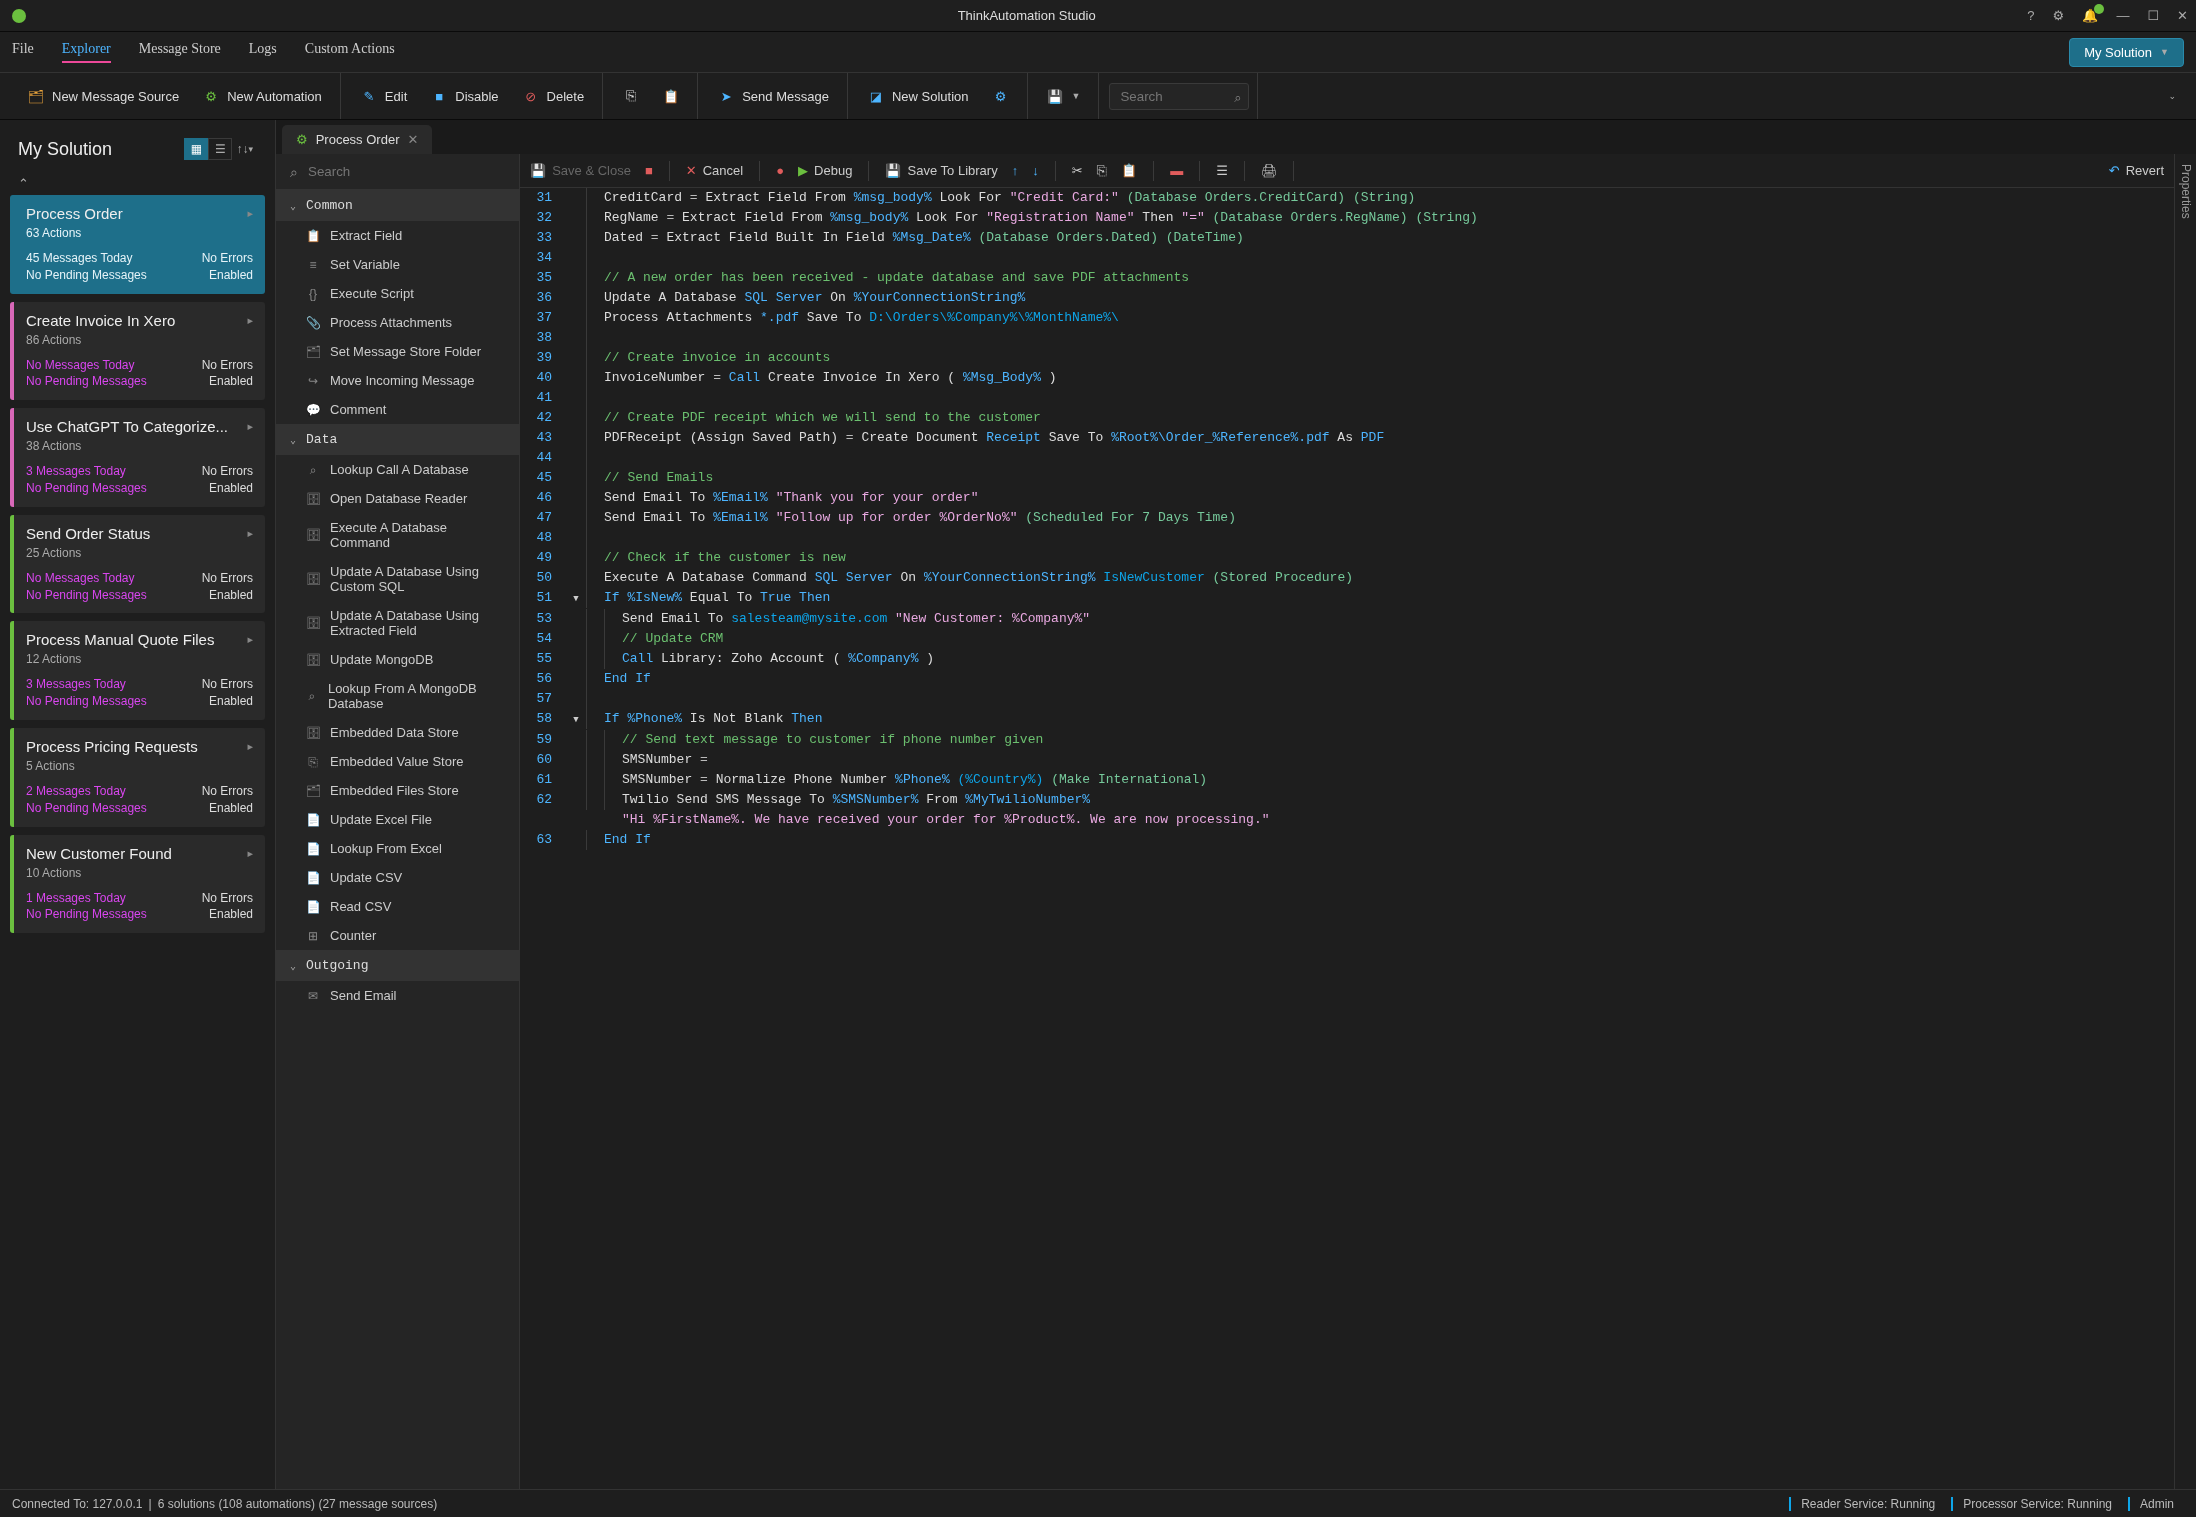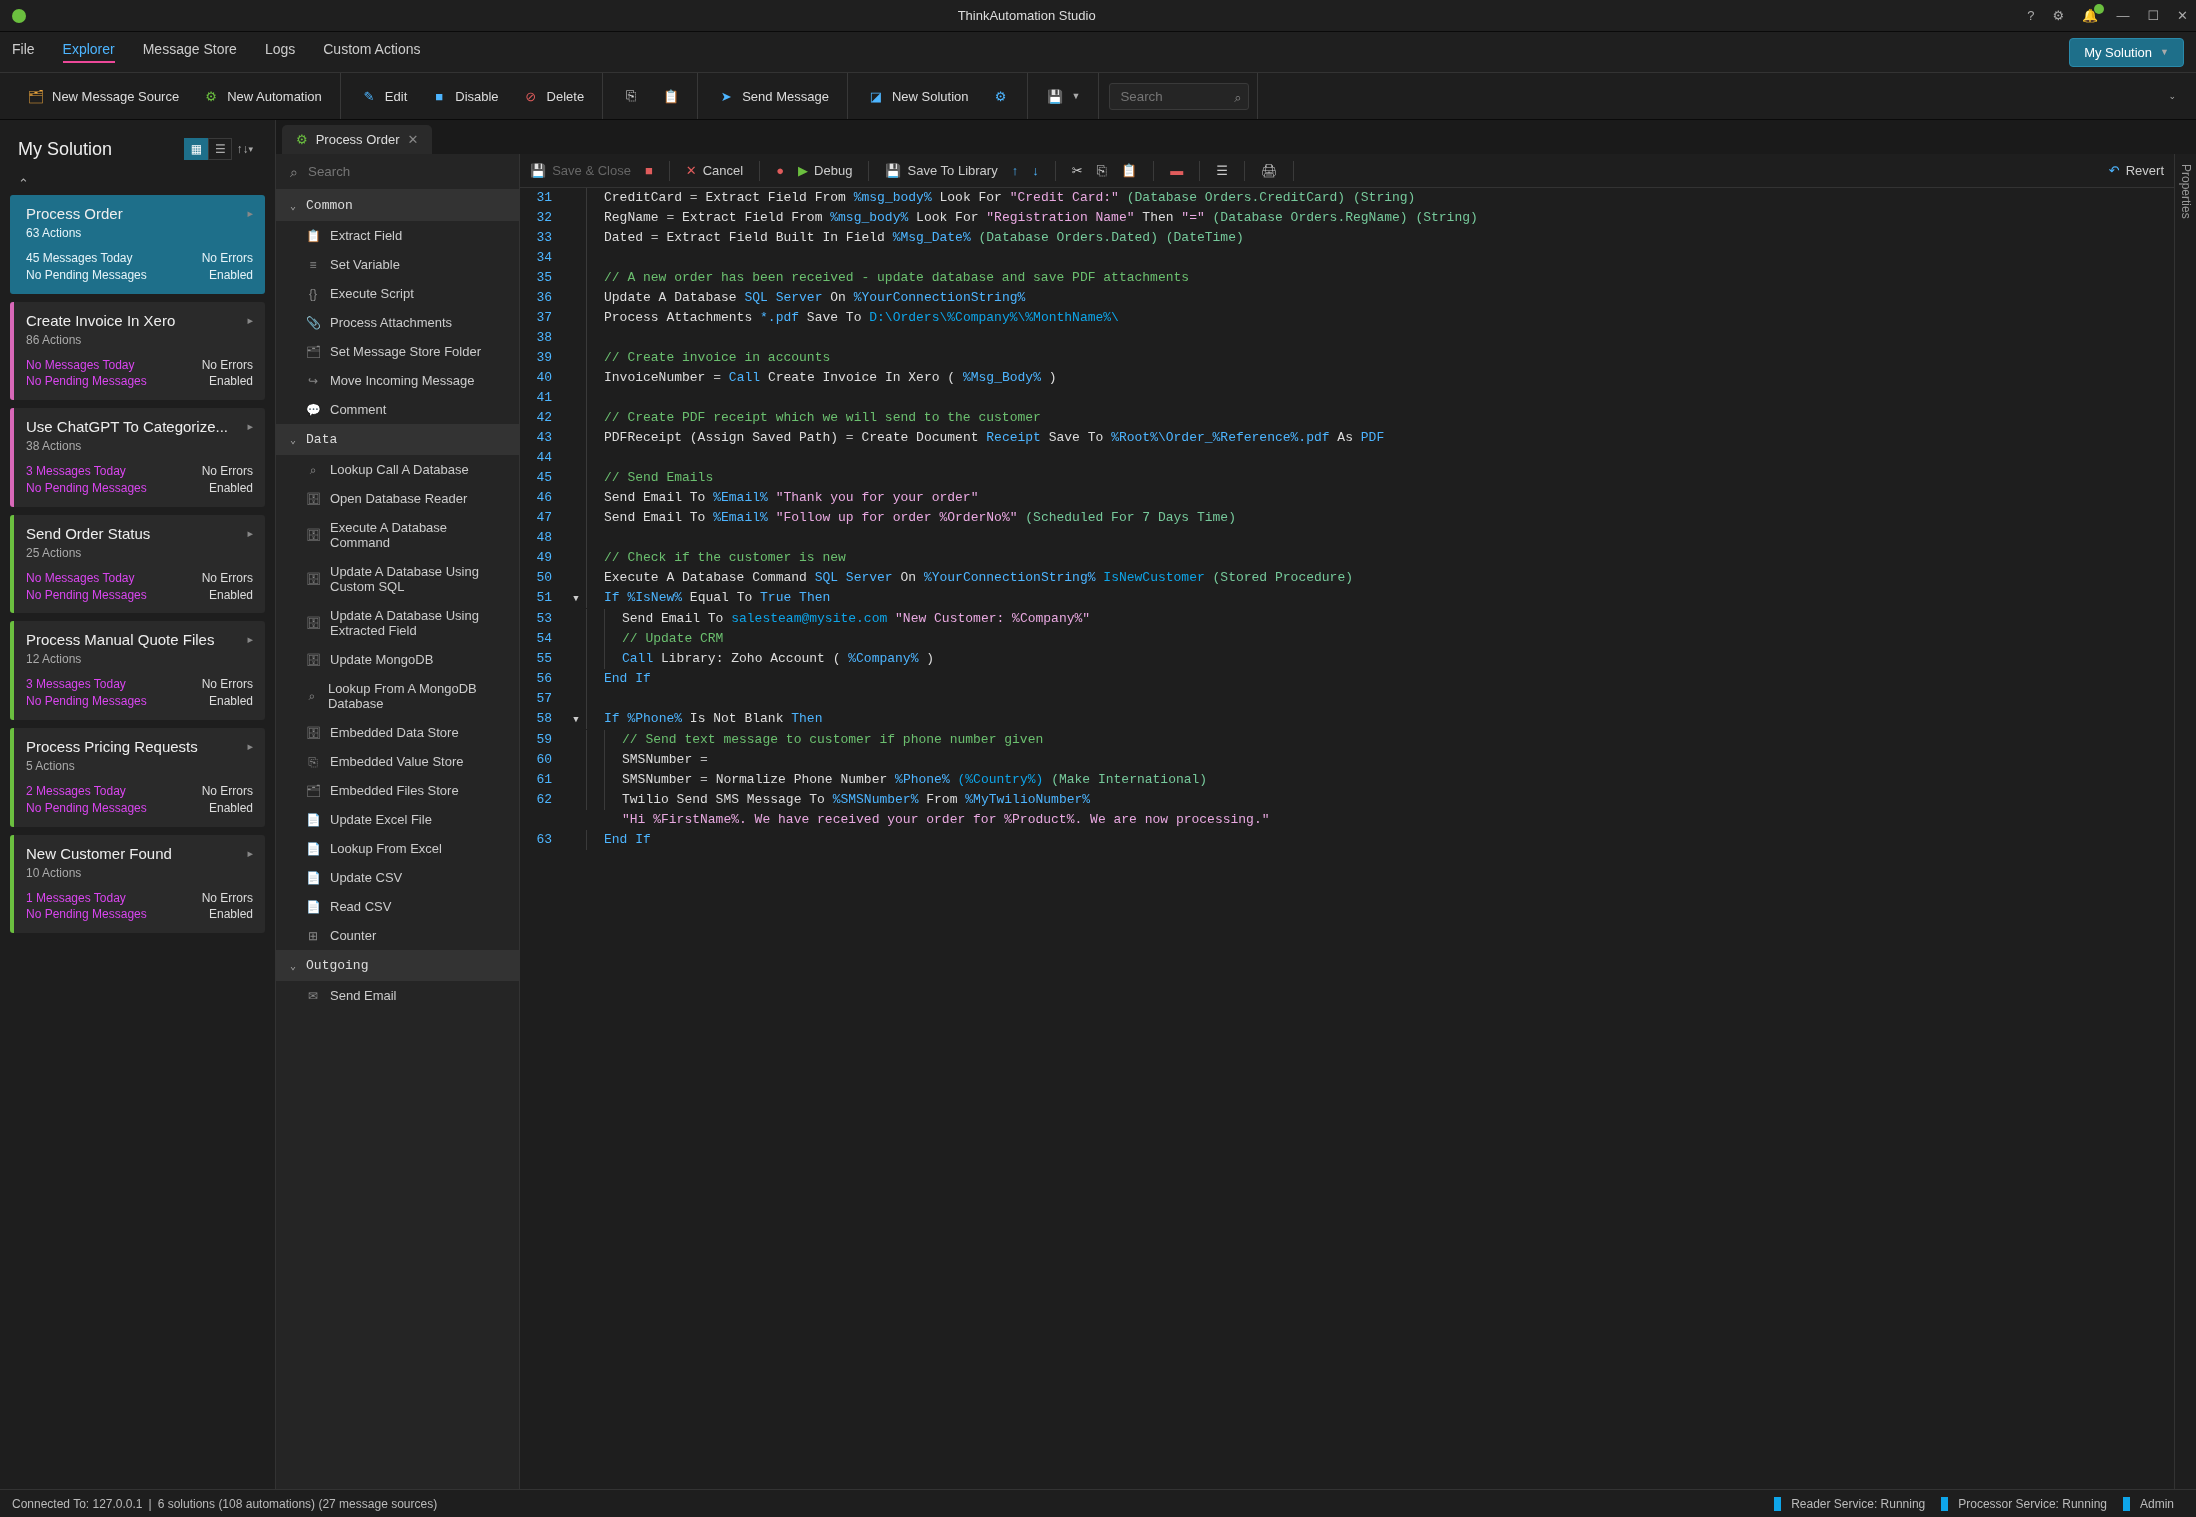--- a/index.html
+++ b/index.html
@@ -10,21 +10,21 @@
 .titlebar{height:32px;background:#1f1f1f;display:flex;align-items:center;padding:0 8px;border-bottom:1px solid #0a0a0a;}
 .titlebar .dot{width:14px;height:14px;background:#6bbf3f;border-radius:50%;margin-left:4px;}
 .titlebar .title{flex:1;text-align:center;color:#ddd;font-size:13px;}
 .titlebar .controls{display:flex;gap:18px;align-items:center;}
 .titlebar .controls span{cursor:pointer;color:#aaa;font-size:13px;}
 .titlebar .notif{position:relative;}
 .titlebar .badge{position:absolute;top:-4px;right:-6px;width:10px;height:10px;background:#6bbf3f;border-radius:50%;}
 
 
 .menubar{height:40px;background:#1f1f1f;display:flex;align-items:center;padding:0 12px;gap:28px;}
-.menubar .mi{color:#ccc;cursor:pointer;font-size:14px;}
+.menubar .mi{color:#ccc;cursor:pointer;font-size:14px;font-family:Liberation Serif, serif;}
 .menubar .mi.active{color:#4db5ff;border-bottom:2px solid #ec4899;padding-bottom:4px;}
 .menubar .spacer{flex:1;}
 .menubar .sol-dd{background:#1e6f8a;border:1px solid #2a8aab;color:#fff;padding:6px 14px;border-radius:4px;cursor:pointer;display:flex;align-items:center;gap:8px;font-size:13px;}
 
 
 .toolbar{height:48px;background:#1e1e1e;border-top:1px solid #333;border-bottom:1px solid #0a0a0a;display:flex;align-items:center;padding:0 10px;gap:2px;}
 .tb-group{display:flex;align-items:center;gap:4px;padding:0 8px;border-right:1px solid #383838;height:100%;}
 .tb-btn{display:flex;align-items:center;gap:8px;padding:6px 10px;cursor:pointer;color:#ddd;border-radius:3px;white-space:nowrap;}
 .tb-ico{width:16px;height:16px;display:flex;align-items:center;justify-content:center;}
 .ico-orange{color:#e8a33c;}
@@ -101,21 +101,21 @@
 .c-cmt{color:#6bbf6f;}
 .c-db{color:#76c99b;}
 
 
 .right-rail{width:22px;background:#1e1e1e;border-left:1px solid #333;display:flex;align-items:flex-start;justify-content:center;padding-top:10px;}
 .right-rail span{writing-mode:vertical-rl;color:#999;font-size:12px;cursor:pointer;}
 
 
 .statusbar{height:28px;background:#1e1e1e;border-top:1px solid #333;display:flex;align-items:center;padding:0 12px;font-size:12px;color:#bbb;gap:6px;}
 .statusbar .sp{flex:1;}
-.statusbar .seg{padding:0 10px;border-left:7px solid #0ea5e9;}
+.statusbar .seg{padding:0 10px;border-left:2px solid #0ea5e9;}
 
 .chev{font-size:9px;color:#aaa;}
 
 ::-webkit-scrollbar{width:10px;height:10px;}
 ::-webkit-scrollbar-track{background:#1a1a1a;}
 ::-webkit-scrollbar-thumb{background:#444;border-radius:5px;}
 </style>
 </head>
 <body>
 

